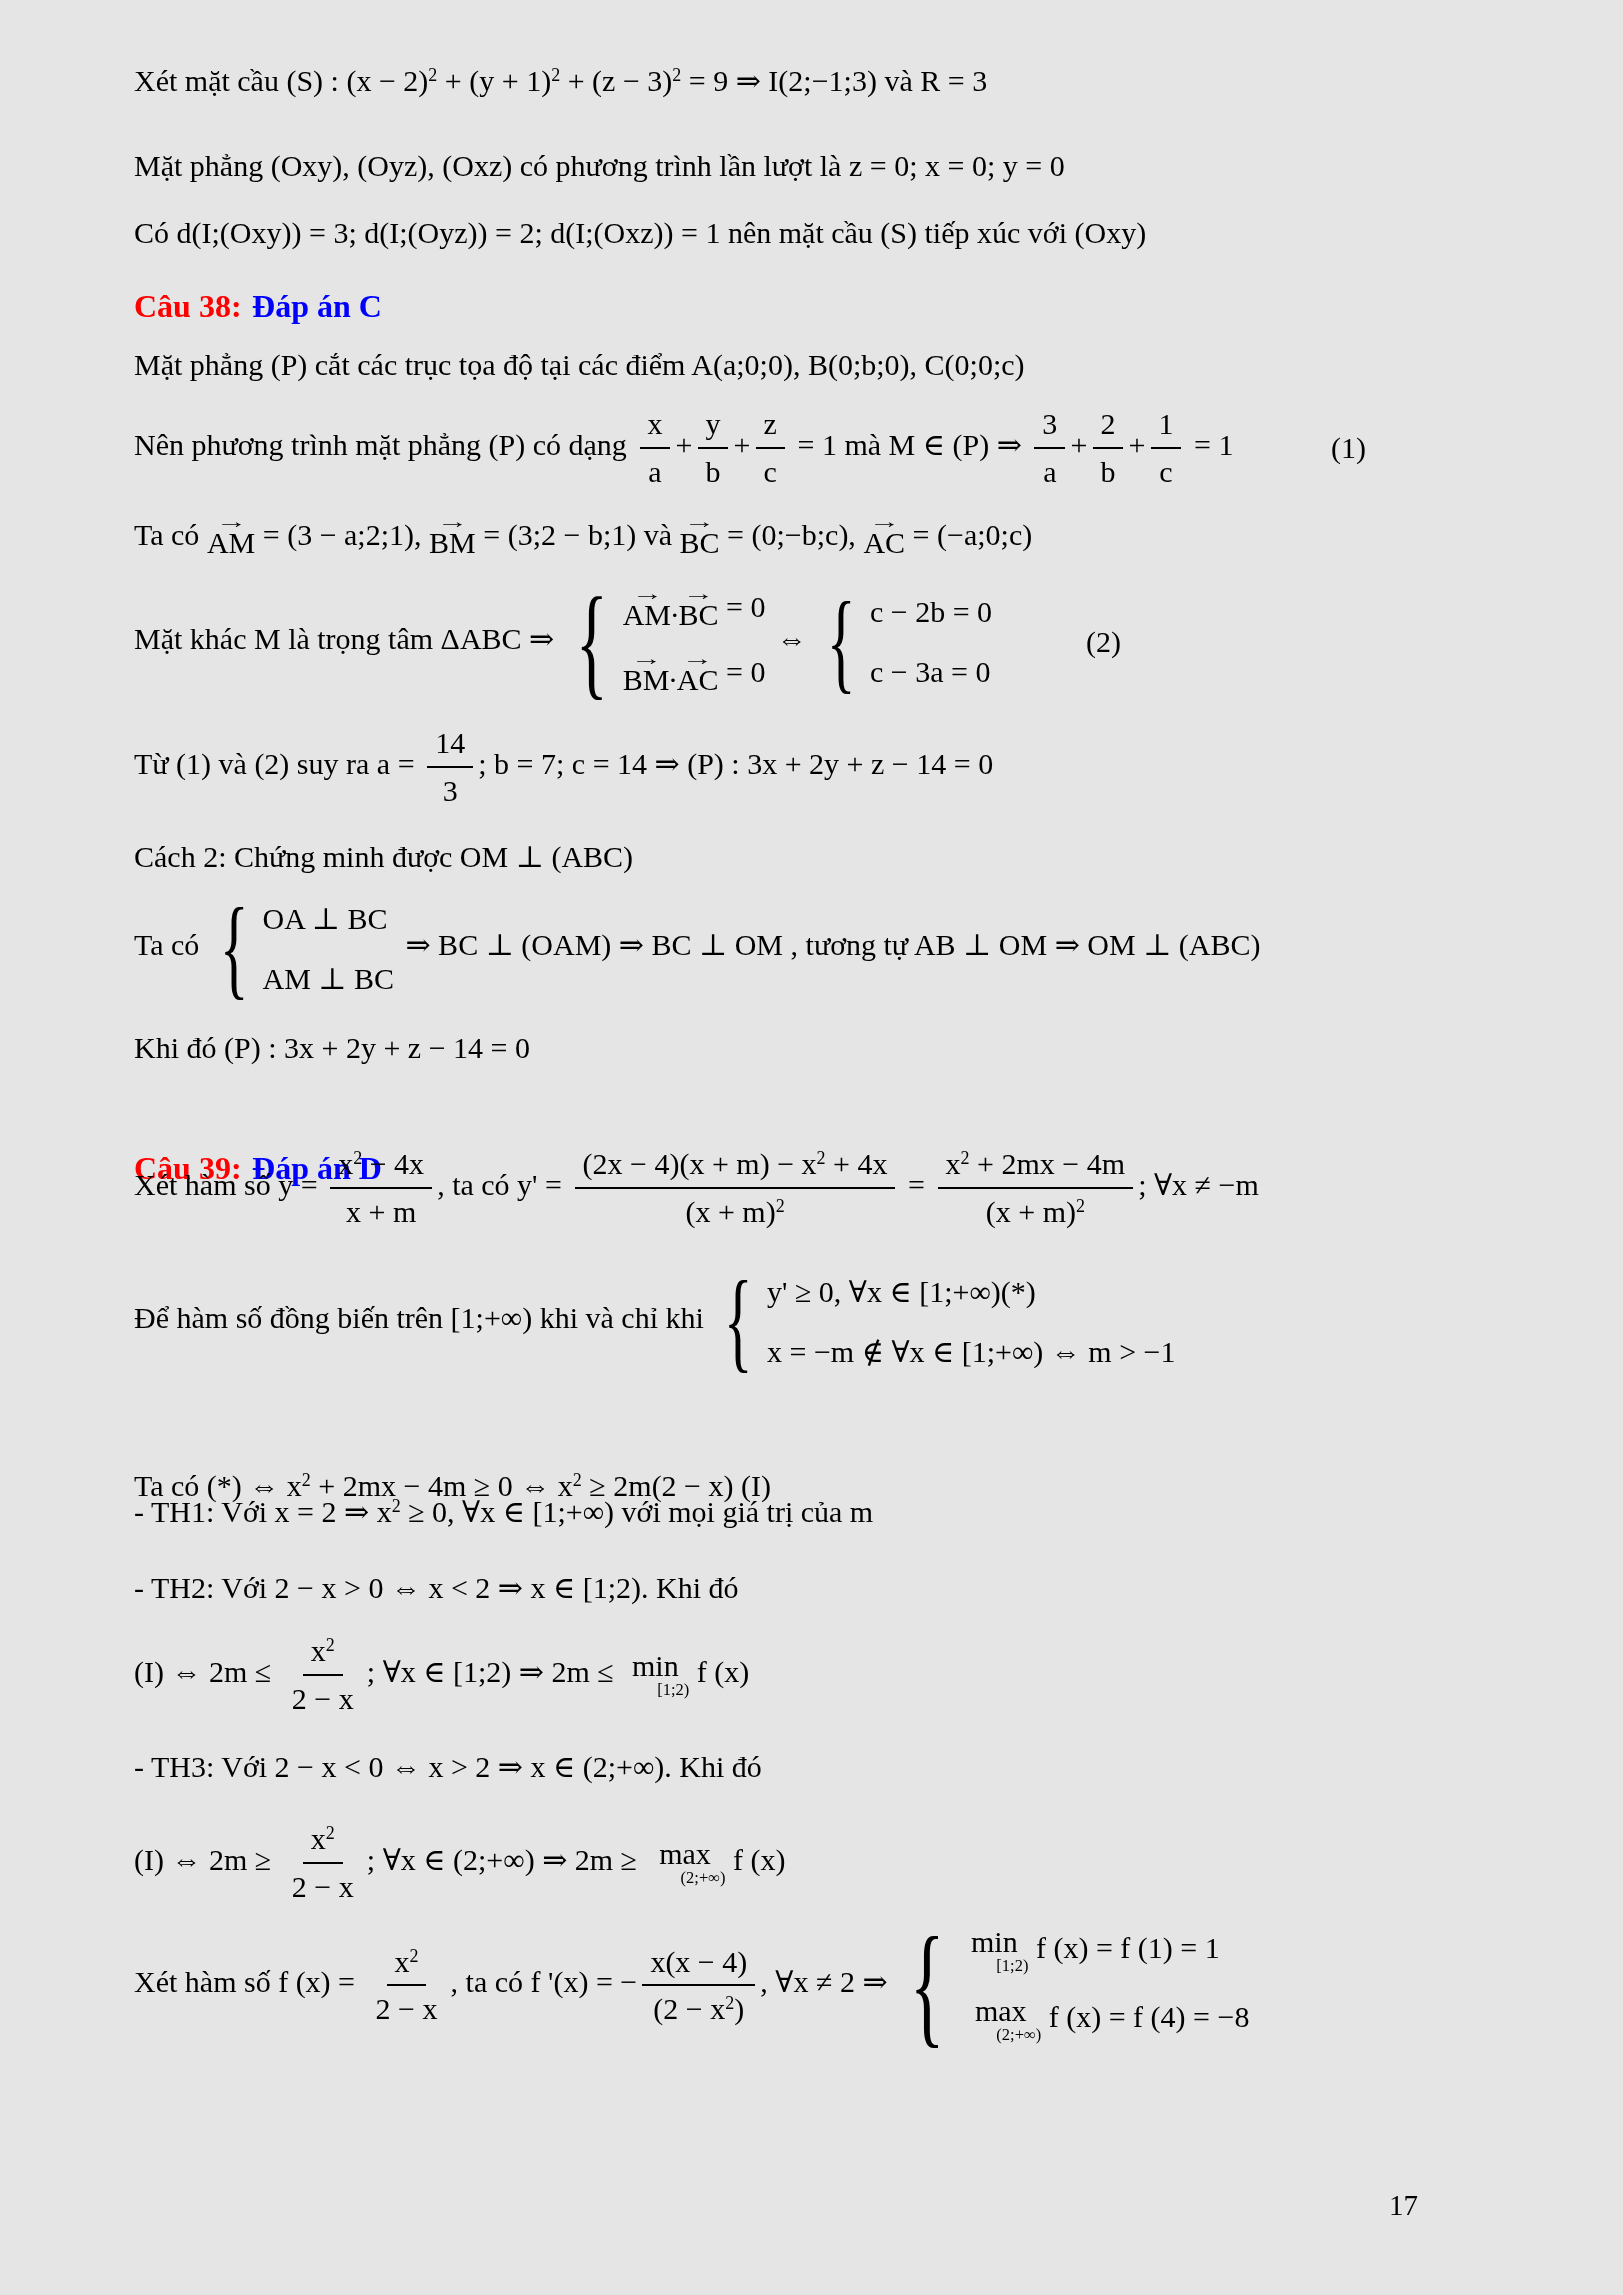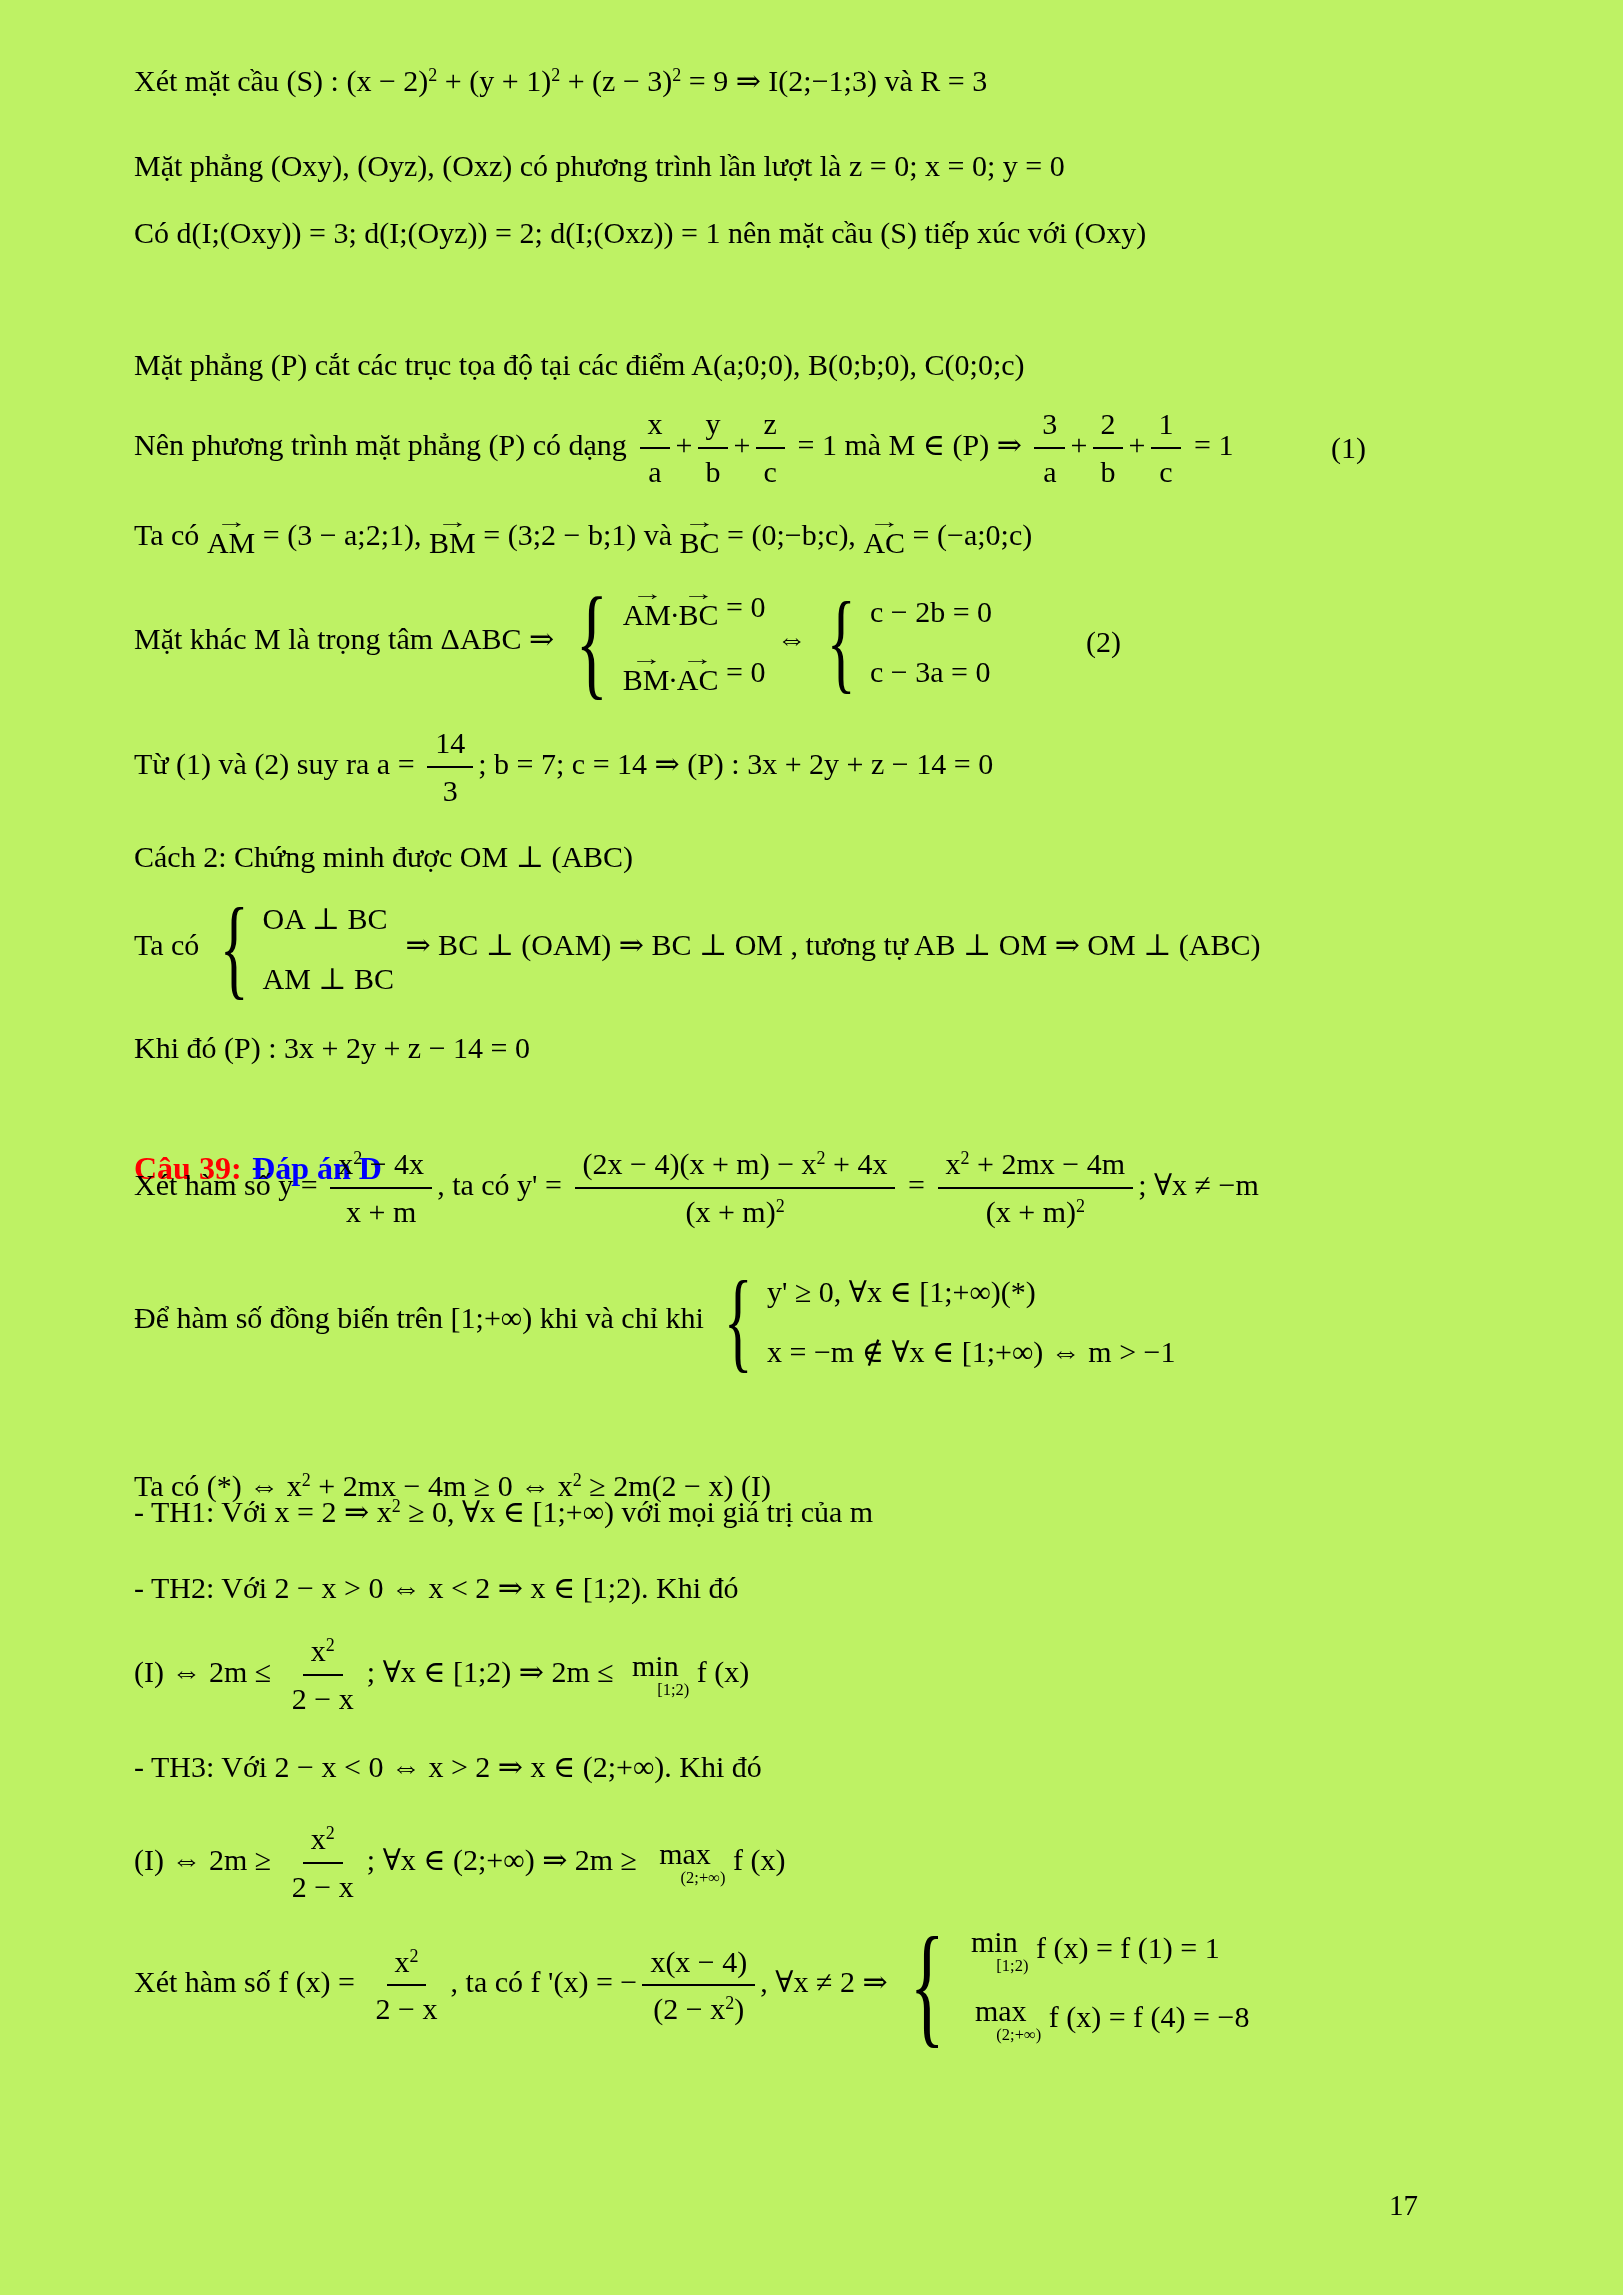--- a/index.html
+++ b/index.html
@@ -1,20 +1,20 @@
 <!DOCTYPE html>
 <html style="font-size:10.5px"><head>
 <meta charset="utf-8">
 <style>
   html,body{margin:0;padding:0;}
   body{
     width:1623px;height:2295px;background:#ffffff;color:#000;
     font-family:"Liberation Serif","DejaVu Serif",serif;
   }
-  .page{position:relative;width:1623px;height:2295px;overflow:hidden;background:#bef264;}
+  .page{position:relative;width:1623px;height:2295px;overflow:hidden;background:#e5e5e5;}
   .line{
     position:absolute;left:134px;right:98px;
     display:flex;align-items:center;
     font-size:30px;line-height:1.25;
   }
   .flow{white-space:nowrap;}
   .flow .txt{white-space:pre;}
   .sup{font-size:0.6em;vertical-align:0.55em;line-height:0;}
   
   .frac{display:inline-flex;flex-direction:column;align-items:center;vertical-align:middle;margin:0 5.2px;text-align:center;}
@@ -49,20 +49,24 @@
 <div class="page">
   <div class="line" style="top: 62px;">
       <span class="flow"><span class="txt">Xét mặt cầu (S) : (x − 2)</span><span class="sup">2</span><span class="txt"> + (y + 1)</span><span class="sup">2</span><span class="txt"> + (z − 3)</span><span class="sup">2</span><span class="txt"> = 9 ⇒ I(2;−1;3) và R = 3</span></span>
     </div>
   <div class="line" style="top: 147px;">
       <span class="flow"><span class="txt">Mặt phẳng (Oxy), (Oyz), (Oxz) có phương trình lần lượt là z = 0; x = 0; y = 0</span></span>
     </div>
   <div class="line" style="top: 214px;">
       <span class="flow"><span class="txt">Có d(I;(Oxy)) = 3; d(I;(Oyz)) = 2; d(I;(Oxz)) = 1 nên mặt cầu (S) tiếp xúc với (Oxy)</span></span>
     </div>
+  <div class="line header" style="top: 286px;">
+    <span class="hq">Câu 38:</span>
+    <span class="ha">Đáp án C</span>
+  </div>
   <div class="line" style="top: 346px;">
       <span class="flow"><span class="txt">Mặt phẳng (P) cắt các trục tọa độ tại các điểm A(a;0;0), B(0;b;0), C(0;0;c)</span></span>
     </div>
   <div class="line" style="top: 404px;">
       <span class="flow"><span class="txt">Nên phương trình mặt phẳng (P) có dạng </span><span class="frac">
           <span class="num"><span class="txt">x</span></span>
           <span class="den"><span class="txt">a</span></span>
         </span><span class="txt">+</span><span class="frac">
           <span class="num"><span class="txt">y</span></span>
           <span class="den"><span class="txt">b</span></span>

